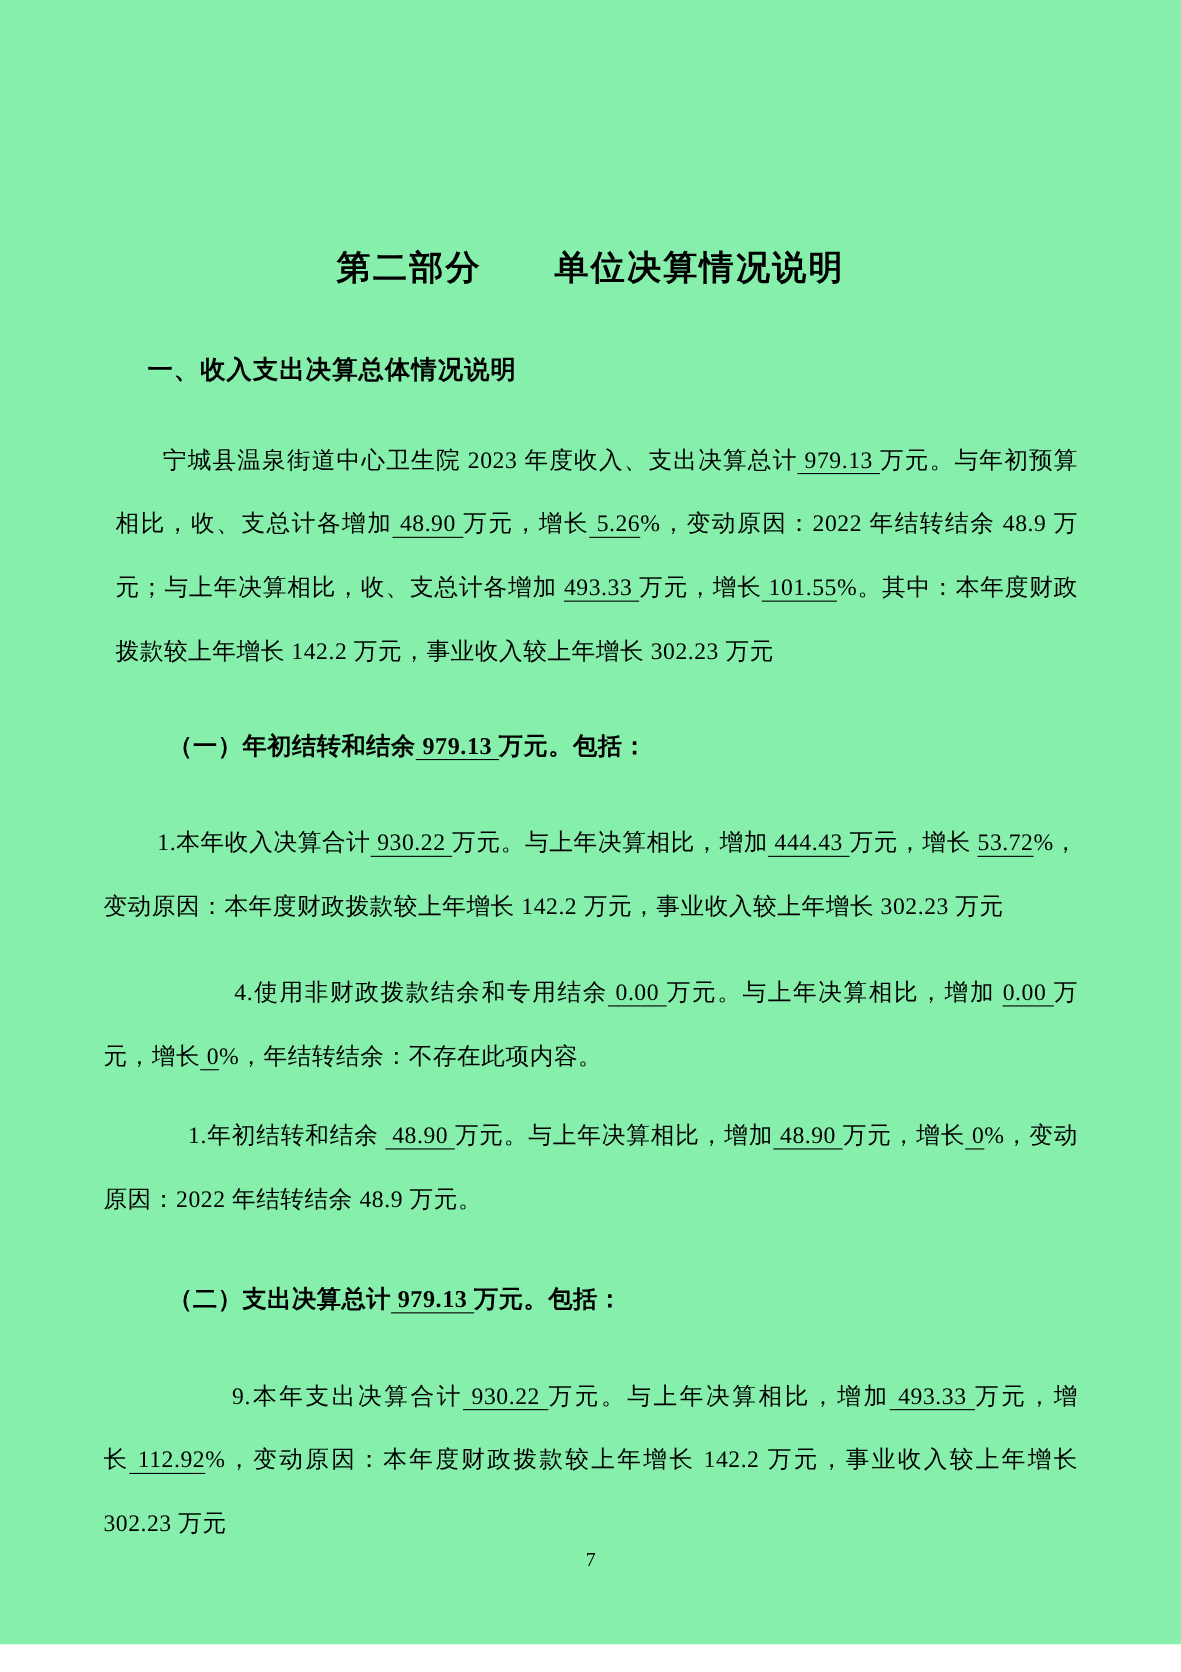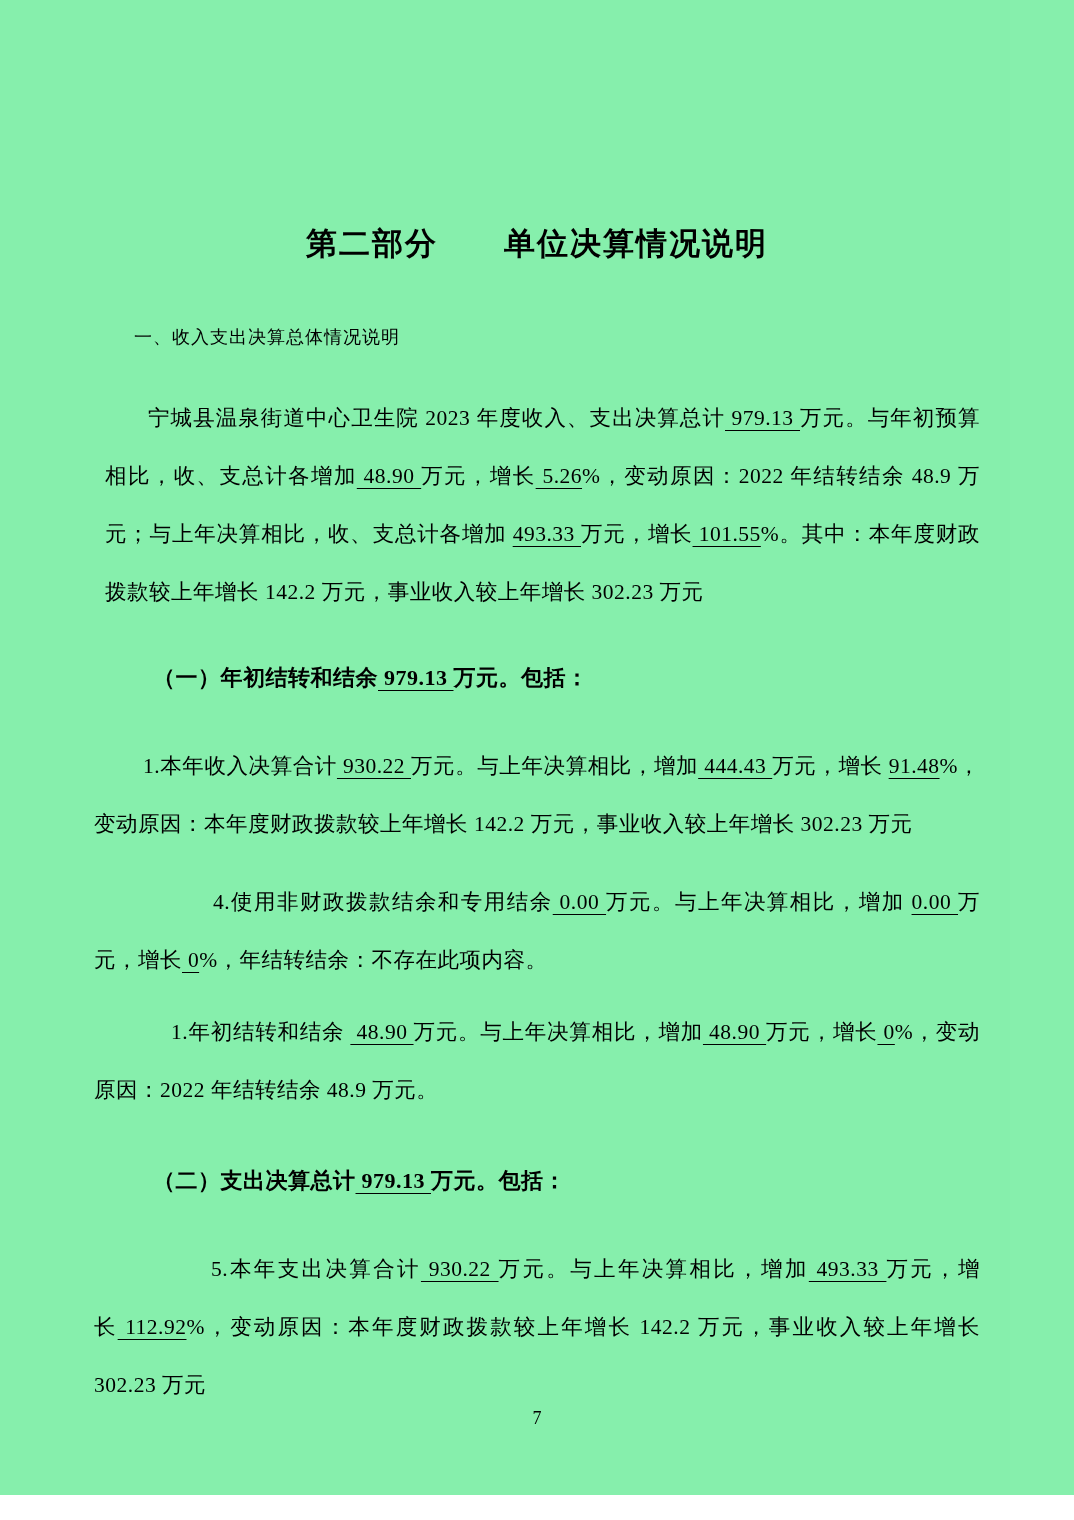--- a/index.html
+++ b/index.html
@@ -10,21 +10,21 @@
     position: relative; box-sizing: border-box;
     padding: 16px 94px; overflow: hidden;
   }
   .doc-title {
     margin: 0; padding-top: 205px;
     font-size: 31px; font-weight: bold;
     text-align: center; letter-spacing: 2px; line-height: 46px;
   }
   .sec-heading {
     margin: 54px 0 0 0; text-indent: 40px;
-    font-size: 18px; font-weight: normal;
+    font-size: 23px; font-weight: bold;
     letter-spacing: 1px; line-height: 32px;
   }
   .para {
     margin: 0; font-size: 21.5px; line-height: 58px;
     text-align: justify; letter-spacing: 0.5px;
   }
   .sub-heading {
     margin: 0; font-size: 22px; font-weight: bold;
     line-height: 58px; letter-spacing: 0.5px;
   }
@@ -57,25 +57,25 @@
 <div class="page">
 
   <h1 class="doc-title">第二部分　　单位决算情况说明</h1>
 
   <h2 class="sec-heading">一、收入支出决算总体情况说明</h2>
 
   <p class="para mt-p1 ind-p1"><span>宁城县温泉街道中心卫生院 2023 年度收入、支出决算总计</span><span class="u">&nbsp;979.13&nbsp;</span><span>万元。与年初预算相比，收、支总计各增加</span><span class="u">&nbsp;48.90&nbsp;</span><span>万元，增长</span><span class="u">&nbsp;5.26</span><span>%，变动原因：2022 年结转结余 48.9 万元；与上年决算相比，收、支总计各增加 </span><span class="u">493.33&nbsp;</span><span>万元，增长</span><span class="u">&nbsp;101.55</span><span>%。其中：本年度财政拨款较上年增长 142.2 万元，事业收入较上年增长 302.23 万元</span></p>
 
   <h3 class="sub-heading mt-h1a ind-h"><span>（一）年初结转和结余</span><span class="u">&nbsp;979.13&nbsp;</span><span>万元。包括：</span></h3>
 
-  <p class="para mt-p2 ind-p2"><span>1.本年收入决算合计</span><span class="u">&nbsp;930.22&nbsp;</span><span>万元。与上年决算相比，增加</span><span class="u">&nbsp;444.43&nbsp;</span><span>万元，增长 </span><span class="u">91.48</span><span>%，变动原因：本年度财政拨款较上年增长 142.2 万元，事业收入较上年增长 302.23 万元</span></p>
+  <p class="para mt-p2 ind-p2"><span>1.本年收入决算合计</span><span class="u">&nbsp;930.22&nbsp;</span><span>万元。与上年决算相比，增加</span><span class="u">&nbsp;444.43&nbsp;</span><span>万元，增长 </span><span class="u">53.72</span><span>%，变动原因：本年度财政拨款较上年增长 142.2 万元，事业收入较上年增长 302.23 万元</span></p>
 
   <p class="para mt-p3 ind-p3"><span>4.使用非财政拨款结余和专用结余</span><span class="u">&nbsp;0.00&nbsp;</span><span>万元。与上年决算相比，增加 </span><span class="u">0.00&nbsp;</span><span>万元，增长</span><span class="u">&nbsp;0</span><span>%，年结转结余：不存在此项内容。</span></p>
 
   <p class="para mt-p4 ind-p4"><span>1.年初结转和结余 </span><span class="u">&nbsp;48.90&nbsp;</span><span>万元。与上年决算相比，增加</span><span class="u">&nbsp;48.90&nbsp;</span><span>万元，增长</span><span class="u">&nbsp;0</span><span>%，变动原因：2022 年结转结余 48.9 万元。</span></p>
 
   <h3 class="sub-heading mt-h1b ind-h"><span>（二）支出决算总计</span><span class="u">&nbsp;979.13&nbsp;</span><span>万元。包括：</span></h3>
 
-  <p class="para mt-p5 ind-p5"><span>5.本年支出决算合计</span><span class="u">&nbsp;930.22&nbsp;</span><span>万元。与上年决算相比，增加</span><span class="u">&nbsp;493.33&nbsp;</span><span>万元，增长</span><span class="u">&nbsp;112.92</span><span>%，变动原因：本年度财政拨款较上年增长 142.2 万元，事业收入较上年增长 302.23 万元</span></p>
+  <p class="para mt-p5 ind-p5"><span>9.本年支出决算合计</span><span class="u">&nbsp;930.22&nbsp;</span><span>万元。与上年决算相比，增加</span><span class="u">&nbsp;493.33&nbsp;</span><span>万元，增长</span><span class="u">&nbsp;112.92</span><span>%，变动原因：本年度财政拨款较上年增长 142.2 万元，事业收入较上年增长 302.23 万元</span></p>
 
   <div class="page-num">7</div>
 
 </div>
 
 </body></html>

